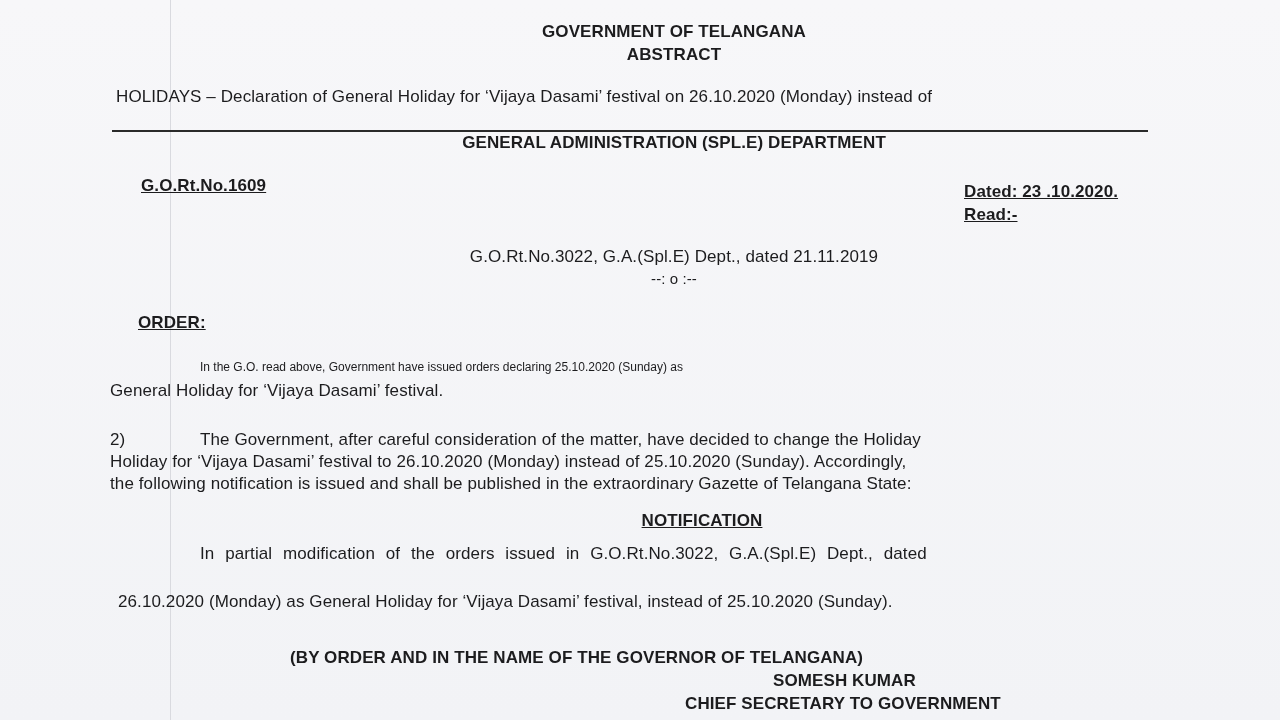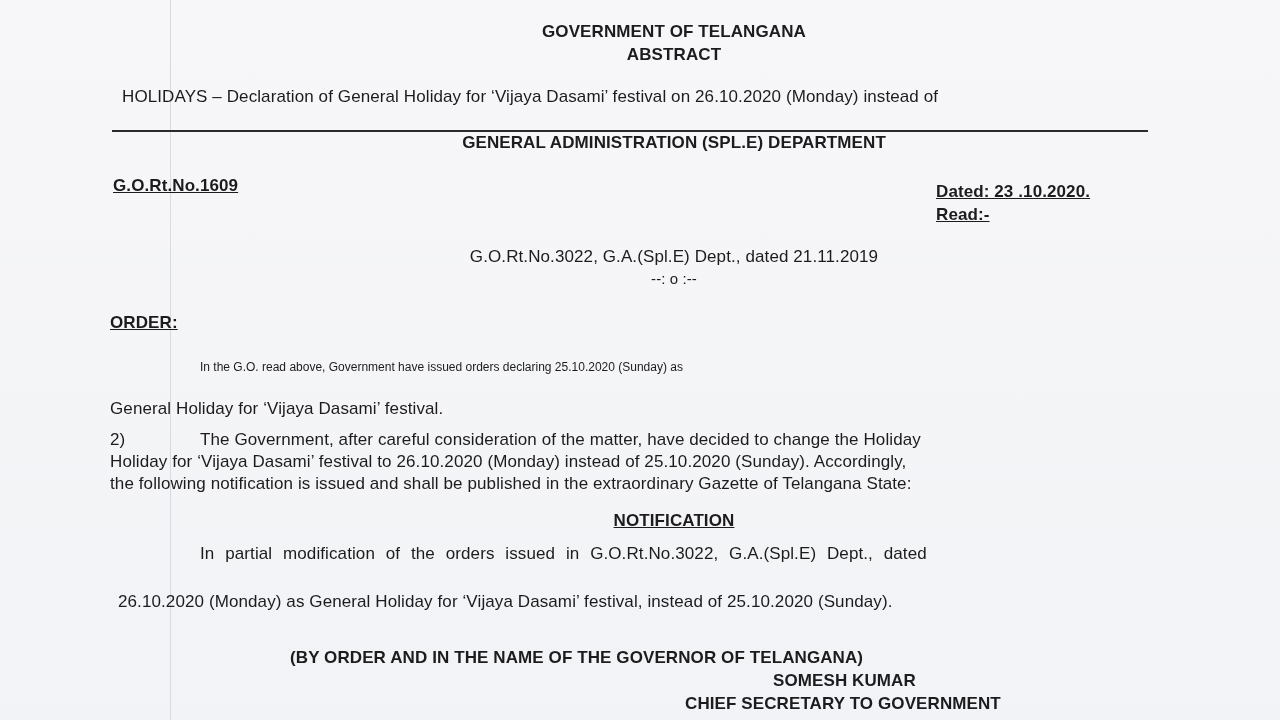--- a/index.html
+++ b/index.html
@@ -13,51 +13,51 @@
   .page {
     position: absolute; left: 0; top: 0; width: 1280px; height: 720px;
     background: linear-gradient(180deg, #f7f7f9 0%, #f2f3f6 100%);
   }
   .vline {
     position: absolute; left: 170px; top: 0; width: 1px; height: 720px;
     background: #d9dadf;
   }
   .t { position: absolute; white-space: nowrap; font-size: 17px; letter-spacing: 0.1px; }
   .b { font-weight: bold; }
-  .u { text-decoration: underline; }
+  .u { text-decoration: underline; margin-left: 28px; }
   .center { left: 0; width: 1280px; text-align: center; padding-left: 34px; }
   .justify-line { position: absolute; display: flex; justify-content: space-between; white-space: nowrap; font-size: 12px; }
   .rule { position: absolute; left: 112px; top: 130px; width: 1036px; height: 2px; background: #2a2a2a; }
 </style>
 </head>
 <body>
 
 <div class="page">
   <div class="vline"></div>
 
   <div class="t b center" style="top:22px;">GOVERNMENT OF TELANGANA</div>
   <div class="t b center" style="top:45px;">ABSTRACT</div>
 
-  <div class="t" style="left:122px; top:87px;">HOLIDAYS – Declaration of General Holiday for ‘Vijaya Dasami’ festival on 26.10.2020 (Monday) instead of</div>
+  <div class="t" style="left:116px; top:87px;">HOLIDAYS – Declaration of General Holiday for ‘Vijaya Dasami’ festival on 26.10.2020 (Monday) instead of</div>
   <div class="rule"></div>
   <div class="t b center" style="top:133px;">GENERAL ADMINISTRATION (SPL.E) DEPARTMENT</div>
 
   <div class="t b u" style="left:113px; top:176px;">G.O.Rt.No.1609</div>
   <div class="t b u" style="left:936px; top:182px;">Dated: 23 .10.2020.</div>
   <div class="t b u" style="left:936px; top:205px;">Read:-</div>
 
   <div class="t center" style="top:247px;">G.O.Rt.No.3022, G.A.(Spl.E) Dept., dated 21.11.2019</div>
   <div class="t center" style="top:270px; font-size:15px;">--: o :--</div>
 
   <div class="t b u" style="left:110px; top:313px;">ORDER:</div>
 
   <div class="justify-line" style="left:200px; width:940px; top:360px;">
       <span>In the G.O. read above, Government have issued orders declaring 25.10.2020 (Sunday) as</span>
     </div>
-  <div class="t" style="left:110px; top:381px;margin-top:18px;">General Holiday for ‘Vijaya Dasami’ festival.</div>
+  <div class="t" style="left:110px; top:381px;">General Holiday for ‘Vijaya Dasami’ festival.</div>
 
   <div class="t" style="left:110px; top:430px;">2)</div>
   <div class="t" style="left:200px; top:430px;">The Government, after careful consideration of the matter, have decided to change the Holiday</div>
   <div class="t" style="left:110px; top:452px;">Holiday for ‘Vijaya Dasami’ festival to 26.10.2020 (Monday) instead of 25.10.2020 (Sunday).  Accordingly,</div>
   <div class="t" style="left:110px; top:474px;">the following notification is issued and shall be published in the extraordinary Gazette of Telangana State:</div>
 
   <div class="t b u center" style="top:511px;">NOTIFICATION</div>
   <div class="t" style="left:200px; top:544px; word-spacing:6px;text-align:center;">In partial modification of the orders issued in G.O.Rt.No.3022, G.A.(Spl.E) Dept., dated</div>
   <div class="t" style="left:118px; top:592px;">26.10.2020 (Monday) as General Holiday for  ‘Vijaya Dasami’ festival,  instead of   25.10.2020 (Sunday).</div>
 

